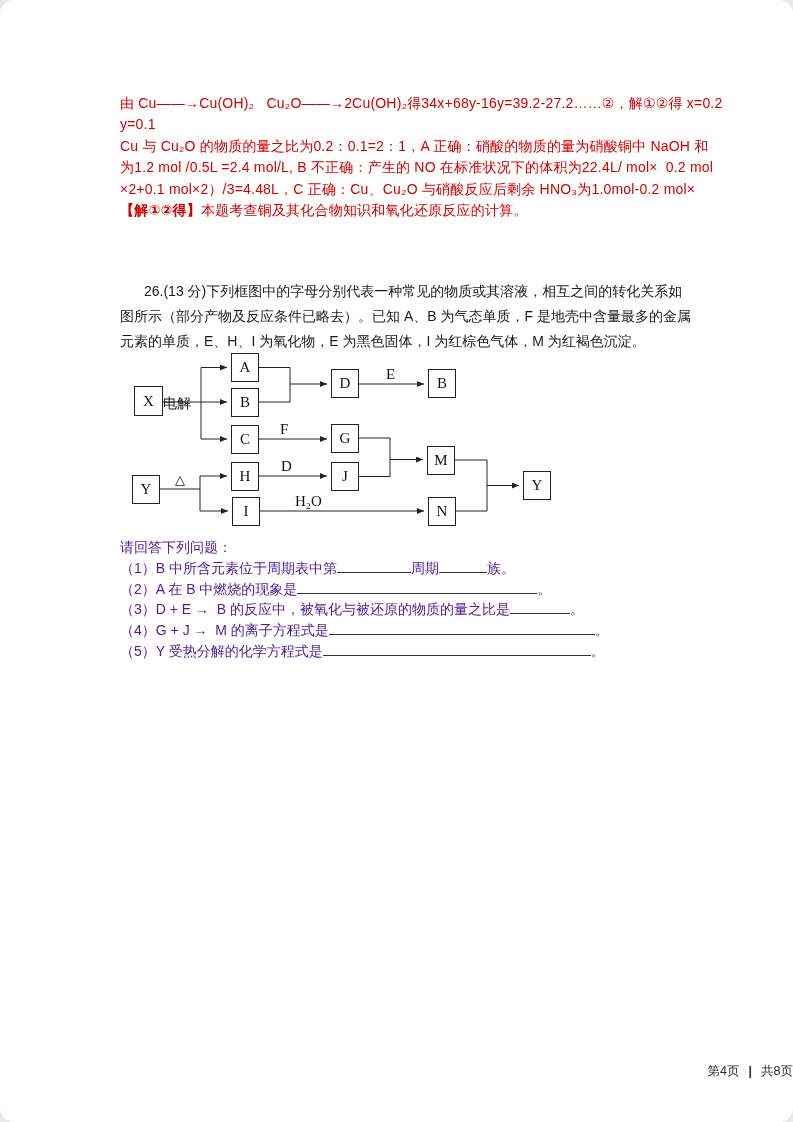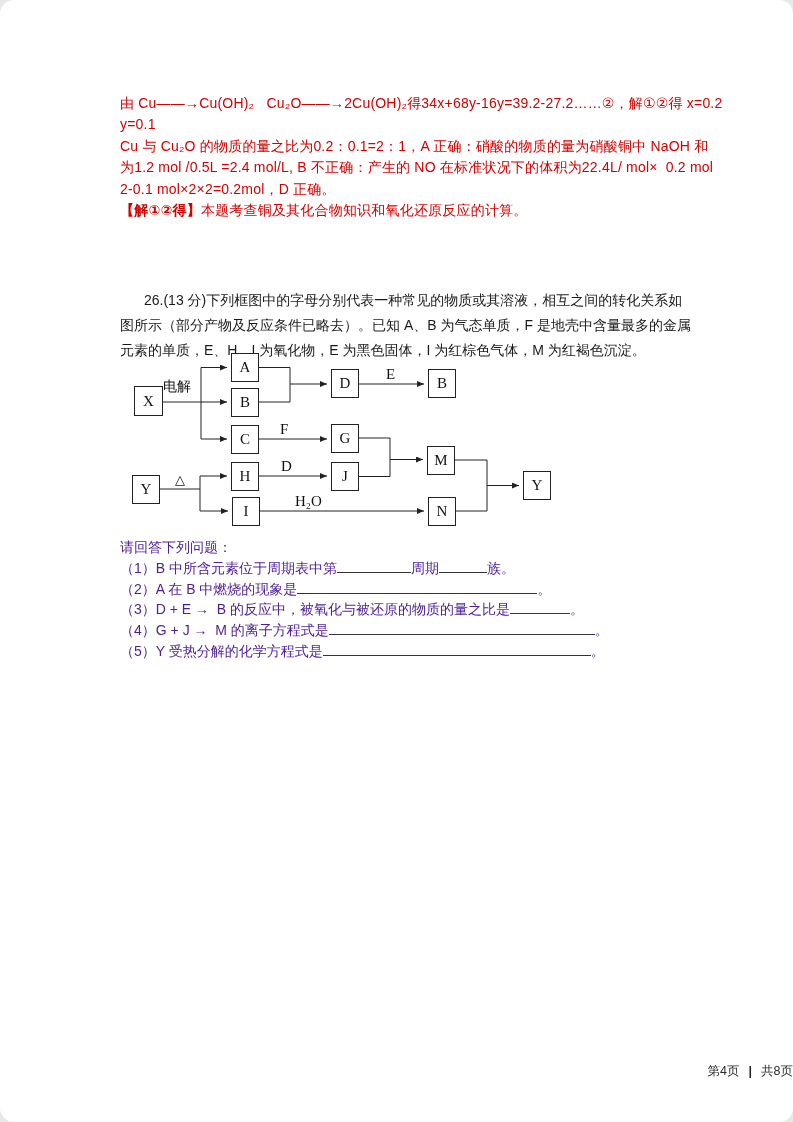--- a/index.html
+++ b/index.html
@@ -16,21 +16,21 @@
   .line{white-space:pre;}
   
   .answer-block{
     position:absolute;left:120px;top:93px;width:566px;
     font-size:14px;line-height:21.4px;color:#d40000;
   }
   .answer-block .line{letter-spacing:0.2px;}
   .exam-point .label{font-weight:bold;}
   
   .q26{
-    position:absolute;left:120px;top:288px;width:566px;
+    position:absolute;left:120px;top:279px;width:566px;
     font-size:14px;line-height:25px;color:#1a1a1a;
   }
   .q26 .line:first-child{padding-left:24px;}
   
   .diagram{position:absolute;left:0;top:350px;width:793px;height:185px;}
   .diagram svg{position:absolute;left:0;top:0;}
   .dbox{
     position:absolute;width:28px;height:29px;
     border:1px solid #222;background:#fff;
     display:flex;align-items:center;justify-content:center;
@@ -66,21 +66,21 @@
 </head>
 <body>
 
 <div class="page">
 
   <div class="answer-block">
     <div class="line">由 Cu——→Cu(OH)₂   Cu₂O——→2Cu(OH)₂得34x+68y-16y=39.2-27.2……②，解①②得 x=0.2</div>
     <div class="line">y=0.1</div>
     <div class="line">Cu 与 Cu₂O 的物质的量之比为0.2：0.1=2：1，A 正确：硝酸的物质的量为硝酸铜中 NaOH 和</div>
     <div class="line">为1.2 mol /0.5L =2.4 mol/L, B 不正确：产生的 NO 在标准状况下的体积为22.4L/ mol×  0.2 mol</div>
-    <div class="line">2-0.1 mol×2×2=0.2mol，D 正确。</div>
+    <div class="line">×2+0.1 mol×2）/3=4.48L，C 正确：Cu、Cu₂O 与硝酸反应后剩余 HNO₃为1.0mol-0.2 mol×</div>
     <div class="line exam-point"><span class="label">【解①②得】</span><span>本题考查铜及其化合物知识和氧化还原反应的计算。</span></div>
   </div>
 
   <div class="q26">
     <div class="line">26.(13 分)下列框图中的字母分别代表一种常见的物质或其溶液，相互之间的转化关系如</div>
     <div class="line">图所示（部分产物及反应条件已略去）。已知 A、B 为气态单质，F 是地壳中含量最多的金属</div>
     <div class="line">元素的单质，E、H、I 为氧化物，E 为黑色固体，I 为红棕色气体，M 为红褐色沉淀。</div>
   </div>
 
   <div class="diagram">
@@ -118,21 +118,21 @@
     <div class="dbox" style="left:232px;top:147px;">I</div>
     <div class="dbox" style="left:331px;top:19px;">D</div>
     <div class="dbox" style="left:331px;top:74px;">G</div>
     <div class="dbox" style="left:331px;top:112px;">J</div>
     <div class="dbox" style="left:428px;top:19px;">B</div>
     <div class="dbox" style="left:427px;top:96px;">M</div>
     <div class="dbox" style="left:428px;top:147px;">N</div>
     <div class="dbox" style="left:132px;top:125px;">Y</div>
     <div class="dbox" style="left:523px;top:121px;">Y</div>
 
-    <div class="edge-label cjk" style="left:163px;top:28px;text-align:center;">电解</div>
+    <div class="edge-label cjk" style="left:163px;top:45px;text-align:center;">电解</div>
     <div class="edge-label" style="left:175px;top:122px;font-size:13px;">△</div>
     <div class="edge-label" style="left:386px;top:16px;">E</div>
     <div class="edge-label" style="left:280px;top:71px;">F</div>
     <div class="edge-label" style="left:281px;top:108px;">D</div>
     <div class="edge-label" style="left:295px;top:143px;">H₂O</div>
   </div>
 
   <div class="questions">
     <div class="line">请回答下列问题：</div>
     <div class="line"><span>（1）B 中所含元素位于周期表中第</span><span class="blank w74"></span><span>周期</span><span class="blank w48"></span><span>族。</span></div>

